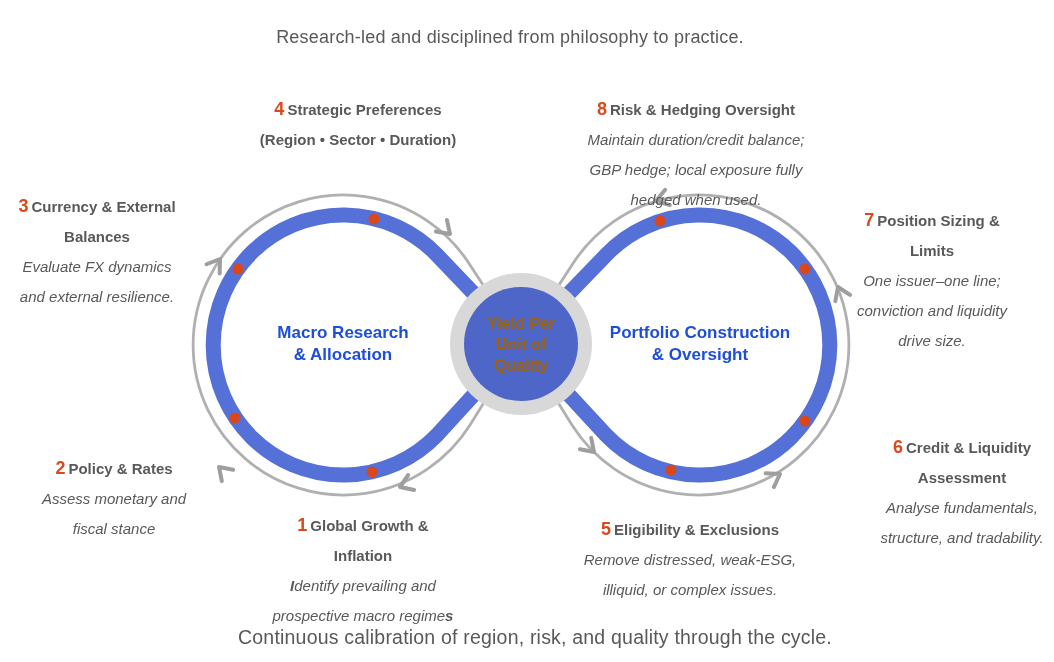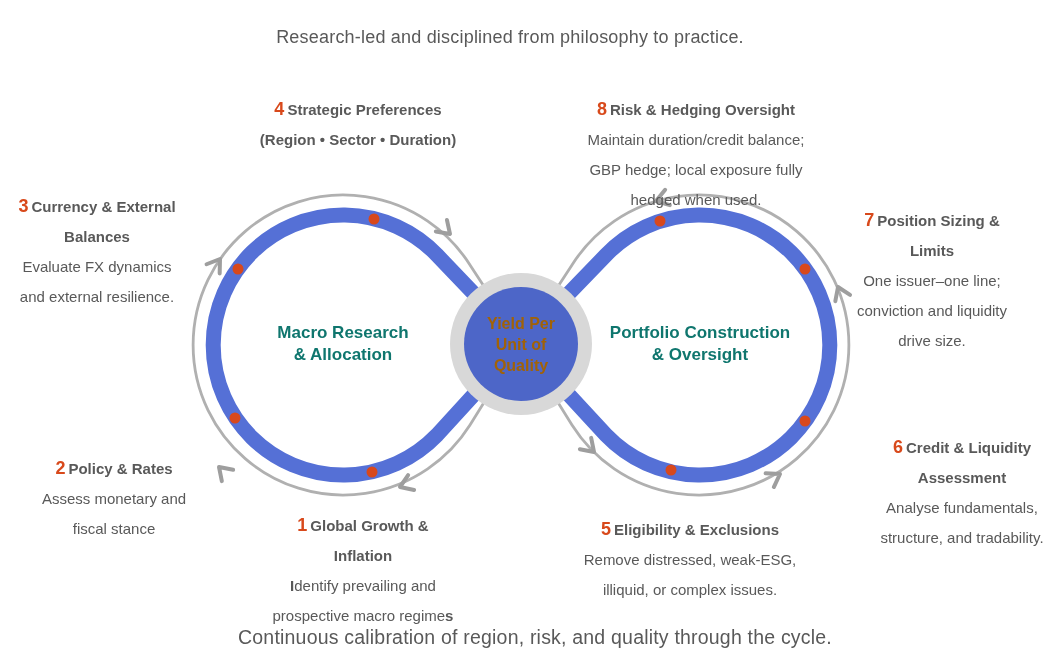--- a/index.html
+++ b/index.html
@@ -13,36 +13,36 @@
     position:absolute; top:27px; left:0; width:1020px; text-align:center;
     font-size:18px; color:#595959; letter-spacing:0.2px;
   }
   .page-caption {
     position:absolute; top:626px; left:0; width:1070px; text-align:center;
     font-size:19.5px; color:#595959; letter-spacing:0.2px;
   }
 
   .loop-label {
     position:absolute; transform:translate(-50%,-50%); text-align:center;
-    color:#0f766e; font-weight:bold; font-size:17px; line-height:22px; white-space:nowrap;
+    color:#1d4ed8; font-weight:bold; font-size:17px; line-height:22px; white-space:nowrap;
   }
   .badge-label {
     position:absolute; left:521px; top:344px; transform:translate(-50%,-50%);
     color:#a16207; font-weight:bold; font-size:16px; line-height:21px; text-align:center; white-space:nowrap;
   }
   .line { display:block; }
 
   .step {
     position:absolute; transform:translateX(-50%); text-align:center;
     color:#595959; line-height:30px; font-size:15px;
   }
   .step-num   { color:#D8491B; font-weight:bold; font-size:18px; margin-right:3px; }
   .step-title { font-weight:bold; }
   .step-title2{ display:block; font-weight:bold; }
-  .step-body  { }
+  .step-body  { font-style:italic; }
   .bb         { font-weight:bold; }
 </style>
 </head>
 <body>
 
 <div class="canvas">
 
   <div class="page-title">Research-led and disciplined from philosophy to practice.</div>
 
   <svg class="fig" width="1054" height="662" viewBox="0 0 1054 662" aria-hidden="true">

